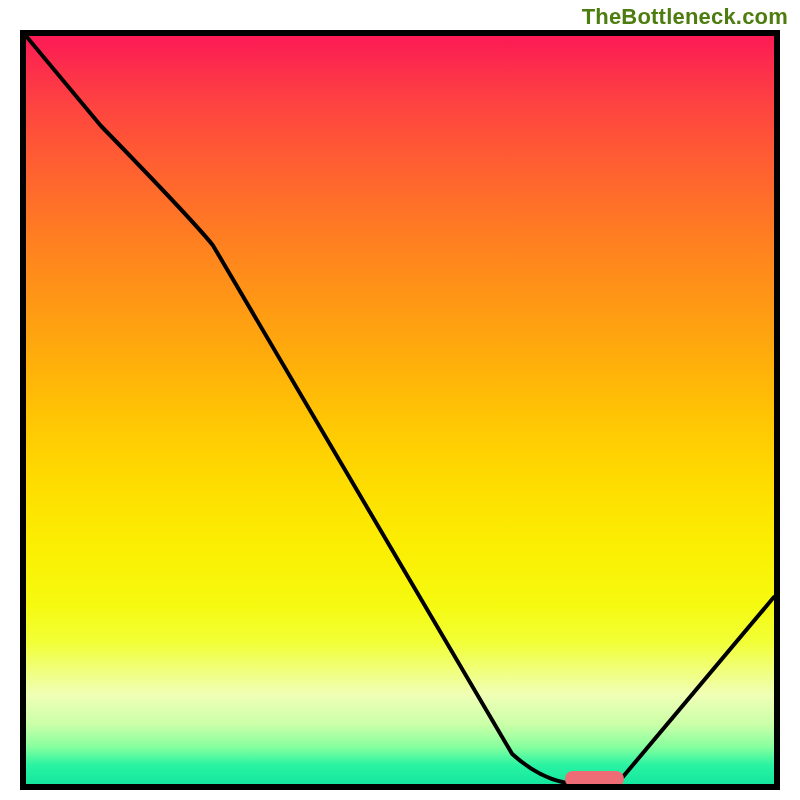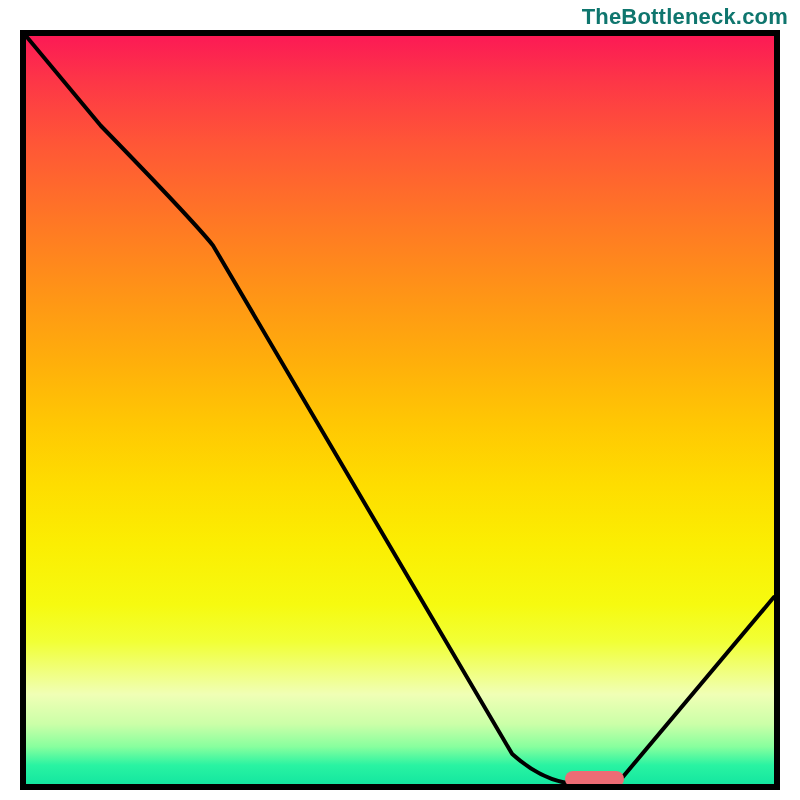--- a/index.html
+++ b/index.html
@@ -14,21 +14,21 @@
     position: relative;
     width: 800px;
     height: 800px;
   }
   .watermark {
     position: absolute;
     top: 4px;
     right: 12px;
     font-size: 22px;
     font-weight: 700;
-    color: #0f766e;
+    color: #4d7c0f;
     letter-spacing: 0.2px;
     z-index: 10;
   }
   .plot-frame {
     position: absolute;
     left: 20px;
     top: 30px;
     width: 760px;
     height: 760px;
     border: 6px solid #000;

